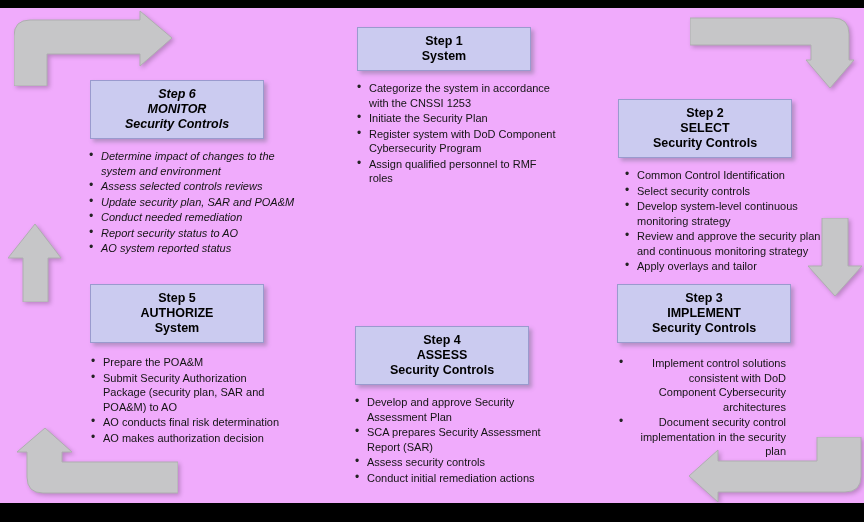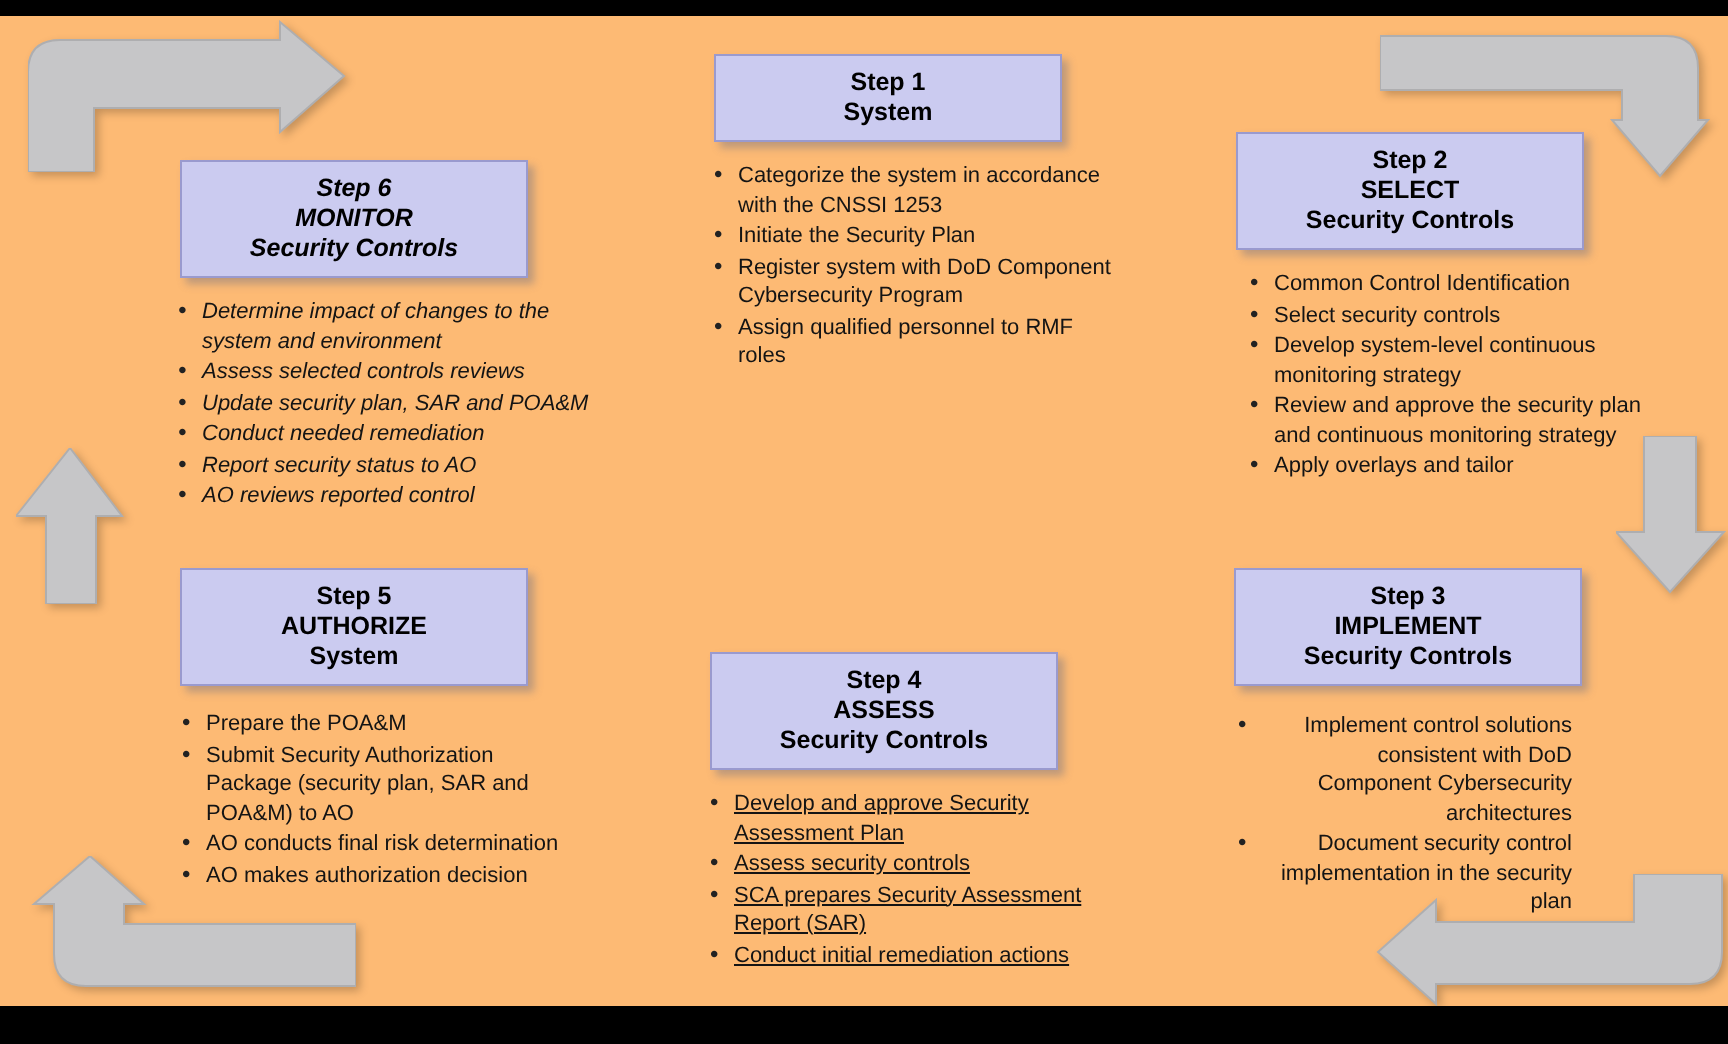--- a/index.html
+++ b/index.html
@@ -1,38 +1,38 @@
 <!DOCTYPE html>
 <html><head>
 <meta charset="utf-8">
 <style>
   html,body{margin:0;padding:0;background:#000;}
   .stage{
-    position:relative;width:864px;height:522px;background:#fdba74;
+    position:relative;width:864px;height:522px;background:#f0abfc;
     overflow:hidden;font-family:"Liberation Sans", sans-serif;color:#141414;
   }
   .letterbox{position:absolute;left:0;width:864px;background:#000000;}
   .letterbox.top{top:0;height:8px;}
   .letterbox.bottom{top:503px;height:19px;}
 
   .group{position:absolute;}
   .step-box{
     width:168px;background:#cbcbf0;border:1px solid #9a9ace;
     box-shadow:3px 3px 4px rgba(110,110,130,0.45);
     text-align:center;padding:6px 2px;font-weight:bold;font-size:12.5px;line-height:15px;color:#000;
   }
   .bullets{list-style:none;margin:10px 0 0 0;font-size:11px;line-height:14.5px;}
   .bullets li{position:relative;padding-left:13px;margin-bottom:1px;}
   .bullets li::before{content:"\2022";position:absolute;left:1px;top:-1px;font-size:12px;color:#222;}
 
   
   .g1{left:350px;top:27px;}   .g1 .step-box{margin-left:7px;}  .g1 .bullets{padding-left:6px;width:200px;}
-  .g2{left:614px;top:66px;}   .g2 .step-box{margin-left:4px;}  .g2 .bullets{padding-left:10px;width:203px;}
+  .g2{left:614px;top:99px;}   .g2 .step-box{margin-left:4px;}  .g2 .bullets{padding-left:10px;width:203px;}
   .g3{left:614px;top:284px;}  .g3 .step-box{margin-left:3px;}  .g3 .bullets{padding-left:4px;width:168px;margin-top:13px;text-align:right;}
-  .g4{left:348px;top:326px;}  .g4 .step-box{margin-left:7px;}  .g4 .bullets{padding-left:6px;width:218px;text-decoration:underline;}
+  .g4{left:348px;top:326px;}  .g4 .step-box{margin-left:7px;}  .g4 .bullets{padding-left:6px;width:218px;}
   .g5{left:86px;top:284px;}   .g5 .step-box{margin-left:4px;}  .g5 .bullets{padding-left:4px;width:202px;margin-top:12px;}
   .g6{left:86px;top:80px;font-style:italic;}    .g6 .step-box{margin-left:4px;}  .g6 .bullets{padding-left:2px;width:220px;}
 
   .arrow{position:absolute;filter:drop-shadow(2px 2px 2px rgba(0,0,0,0.22));}
   .arrow path{fill:#c6c6c8;stroke:#aeaeb0;stroke-width:1;}
 </style>
 </head>
 <body>
 
 <div class="stage">
@@ -100,22 +100,22 @@
   </div>
 
   <div class="group g4">
     <div class="step-box">
       <div>Step 4</div>
       <div>ASSESS</div>
       <div>Security Controls</div>
     </div>
     <ul class="bullets">
       <li>Develop and approve Security Assessment Plan</li>
+      <li>SCA prepares Security Assessment Report (SAR)</li>
       <li>Assess security controls</li>
-      <li>SCA prepares Security Assessment Report (SAR)</li>
       <li>Conduct initial remediation actions</li>
     </ul>
   </div>
 
   <div class="group g5">
     <div class="step-box">
       <div>Step 5</div>
       <div>AUTHORIZE</div>
       <div>System</div>
     </div>
@@ -132,17 +132,17 @@
       <div>Step 6</div>
       <div>MONITOR</div>
       <div>Security Controls</div>
     </div>
     <ul class="bullets">
       <li>Determine impact of changes to the system and environment</li>
       <li>Assess selected controls reviews</li>
       <li>Update security plan, SAR and POA&amp;M</li>
       <li>Conduct needed remediation</li>
       <li>Report security status to AO</li>
-      <li>AO reviews reported control</li>
+      <li>AO system reported status</li>
     </ul>
   </div>
 
 </div>
 
 </body></html>

